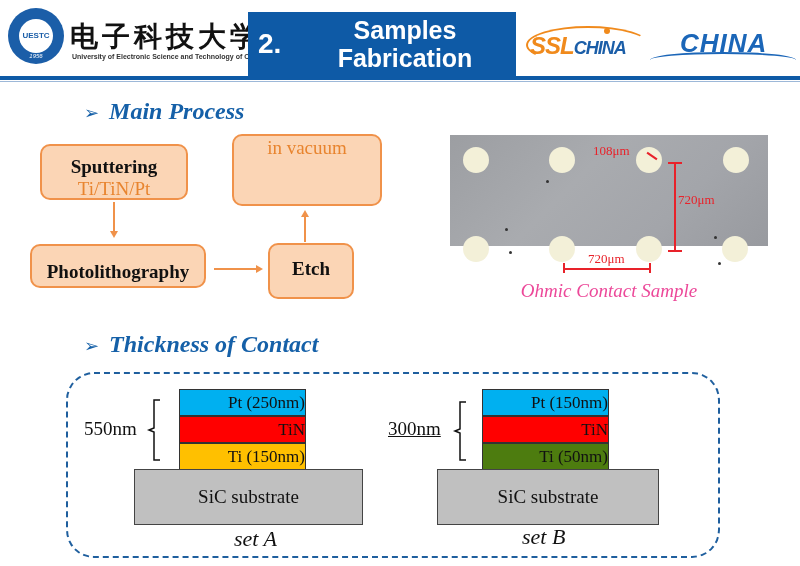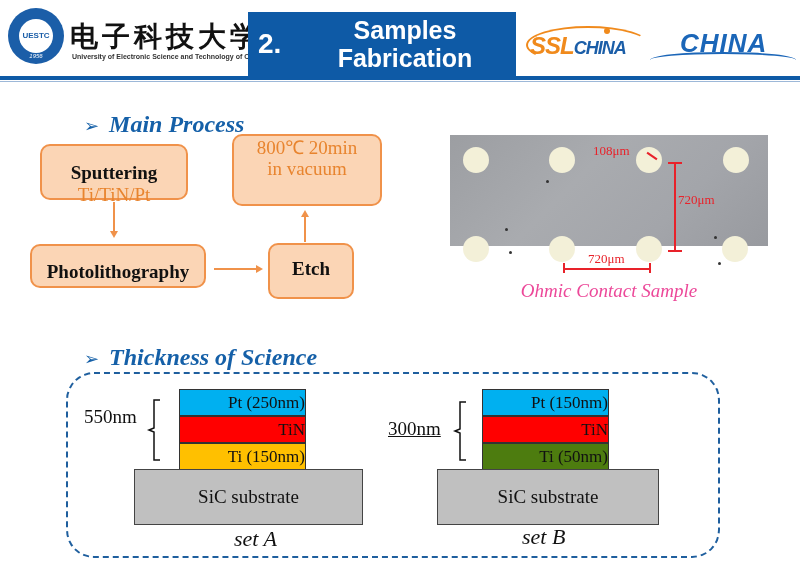--- a/index.html
+++ b/index.html
@@ -20,21 +20,21 @@
   .title-num { left:258px; top:28px; font:bold 28px "Liberation Sans", sans-serif; color:#fff; }
   .title-text { left:300px; top:16px; width:210px; text-align:center; font:bold 25px/28px "Liberation Sans", sans-serif; color:#fff; }
   .ssl { left:530px; top:32px; font:italic bold 24px "Liberation Sans", sans-serif; color:#f08a1c; letter-spacing:-1px;text-align:center; }
   .ssl .china { color:#1b5ea8; font-size:18px; }
   .ssl-swoosh { left:526px; top:26px; width:120px; height:34px; border:2px solid #f08a1c; border-radius:50%; border-right-color:transparent; border-bottom-color:transparent; }
   .ssl-dot { left:604px; top:28px; width:6px; height:6px; border-radius:50%; background:#f08a1c; }
   .iews { left:680px; top:28px; font:italic bold 26px "Liberation Sans", sans-serif; color:#1b66b8; letter-spacing:1px; }
   .iews-swoosh { left:650px; top:52px; width:146px; height:14px; border-top:2px solid #1b66b8; border-radius:50% 50% 0 0; }
 
   
-  .section-h { font:italic bold 24px "Liberation Serif", serif; color:#1560a8;margin-top:13px; }
+  .section-h { font:italic bold 24px "Liberation Serif", serif; color:#1560a8; }
   .arrow { font:bold 18px "DejaVu Sans", sans-serif; color:#1560a8; margin-right:10px; }
 
   
   .box { position:absolute; background:#fbd5b5; border:2px solid #f0924a; border-radius:10px; text-align:center; box-sizing:border-box; }
   .box-title { font:bold 19px "Liberation Serif", serif; color:#111; }
   .box-sub { font:19px/21px "Liberation Serif", serif; color:#e8842e; }
   .arrow-line { position:absolute; background:#f0924a; }
   .arrow-head-down { position:absolute; width:0; height:0; border-left:4px solid transparent; border-right:4px solid transparent; border-top:7px solid #f0924a; }
   .arrow-head-up { position:absolute; width:0; height:0; border-left:4px solid transparent; border-right:4px solid transparent; border-bottom:7px solid #f0924a; }
   .arrow-head-right { position:absolute; width:0; height:0; border-top:4px solid transparent; border-bottom:4px solid transparent; border-left:7px solid #f0924a; }
@@ -80,21 +80,21 @@
 <div class="abs iews">CHINA</div>
 <div class="abs iews-swoosh"></div>
 
 <div class="abs header-line"></div>
 <div class="abs header-line2"></div>
 
 <div class="abs section-h" style="left:84px; top:98px;">
   <span class="arrow">➢</span><span>Main Process</span>
 </div>
 
-<div class="box" style="left:40px; top:144px; width:148px; height:56px; padding-top:16px;">
+<div class="box" style="left:40px; top:144px; width:148px; height:56px; padding-top:10px;">
   <div class="box-title">Sputtering</div>
   <div class="box-sub">Ti/TiN/Pt</div>
 </div>
 
 <div class="arrow-line" style="left:113px; top:202px; width:2px; height:30px;"></div>
 <div class="arrow-head-down" style="left:110px; top:231px;"></div>
 
 <div class="box" style="left:30px; top:244px; width:176px; height:44px; padding-top:15px;">
   <div class="box-title">Photolithography</div>
 </div>
@@ -103,21 +103,20 @@
 <div class="arrow-head-right" style="left:256px; top:265px;"></div>
 
 <div class="box" style="left:268px; top:243px; width:86px; height:56px; padding-top:13px;">
   <div class="box-title">Etch</div>
 </div>
 
 <div class="arrow-line" style="left:304px; top:216px; width:2px; height:26px;"></div>
 <div class="arrow-head-up" style="left:301px; top:210px;"></div>
 
 <div class="box" style="left:232px; top:134px; width:150px; height:72px; padding-top:1px;">
-  <div class="box-sub">800℃ 20min</div>
   <div class="box-sub">in vacuum</div>
 </div>
 
 <div class="abs micro">
   <div class="pad" style="left:13px; top:12px;"></div>
   <div class="pad" style="left:99px; top:12px;"></div>
   <div class="pad" style="left:186px; top:12px;"></div>
   <div class="pad" style="left:273px; top:12px;"></div>
   <div class="pad" style="left:13px; top:101px;"></div>
   <div class="pad" style="left:99px; top:101px;"></div>
@@ -136,27 +135,27 @@
   <div class="red" style="left:218px; top:115px; width:14px; height:2px;"></div>
   <div class="red-text" style="left:228px; top:57px;">720μm</div>
   <div class="red" style="left:113px; top:133px; width:88px; height:2px;"></div>
   <div class="red" style="left:113px; top:128px; width:2px; height:10px;"></div>
   <div class="red" style="left:199px; top:128px; width:2px; height:10px;"></div>
   <div class="red-text" style="left:138px; top:116px;">720μm</div>
 </div>
 <div class="abs caption" style="left:450px; top:280px; width:318px; text-align:center;">Ohmic Contact Sample</div>
 
 <div class="abs section-h" style="left:84px; top:331px;">
-  <span class="arrow">➢</span><span>Thickness of  Science</span>
+  <span class="arrow">➢</span><span>Thickness of  Contact</span>
 </div>
 
 <div class="abs dashed"></div>
 
 <div>
-  <div class="total" style="left:84px; top:406px;">550nm</div>
+  <div class="total" style="left:84px; top:418px;">550nm</div>
   <svg class="brace" style="left:146px; top:398px;" width="16" height="64">
     <path d="M14 2 H8 V30 L3 32 L8 34 V62 H14" fill="none" stroke="#111" stroke-width="1.5"></path>
   </svg>
   <div class="layer" style="left:179px; top:389px; width:127px; height:27px; background:#00b0f0; line-height:25px;">Pt (250nm)</div>
   <div class="layer" style="left:179px; top:416px; width:127px; height:27px; background:#ff0000; line-height:25px;">TiN (150nm)</div>
   <div class="layer" style="left:179px; top:443px; width:127px; height:27px; background:#ffc000; line-height:25px;">Ti (150nm)</div>
   <div class="substrate" style="left:134px; top:469px; width:229px; height:56px; line-height:54px;">SiC substrate</div>
   <div class="setlabel" style="left:234px; top:526px;">set A</div>
 </div>
 

